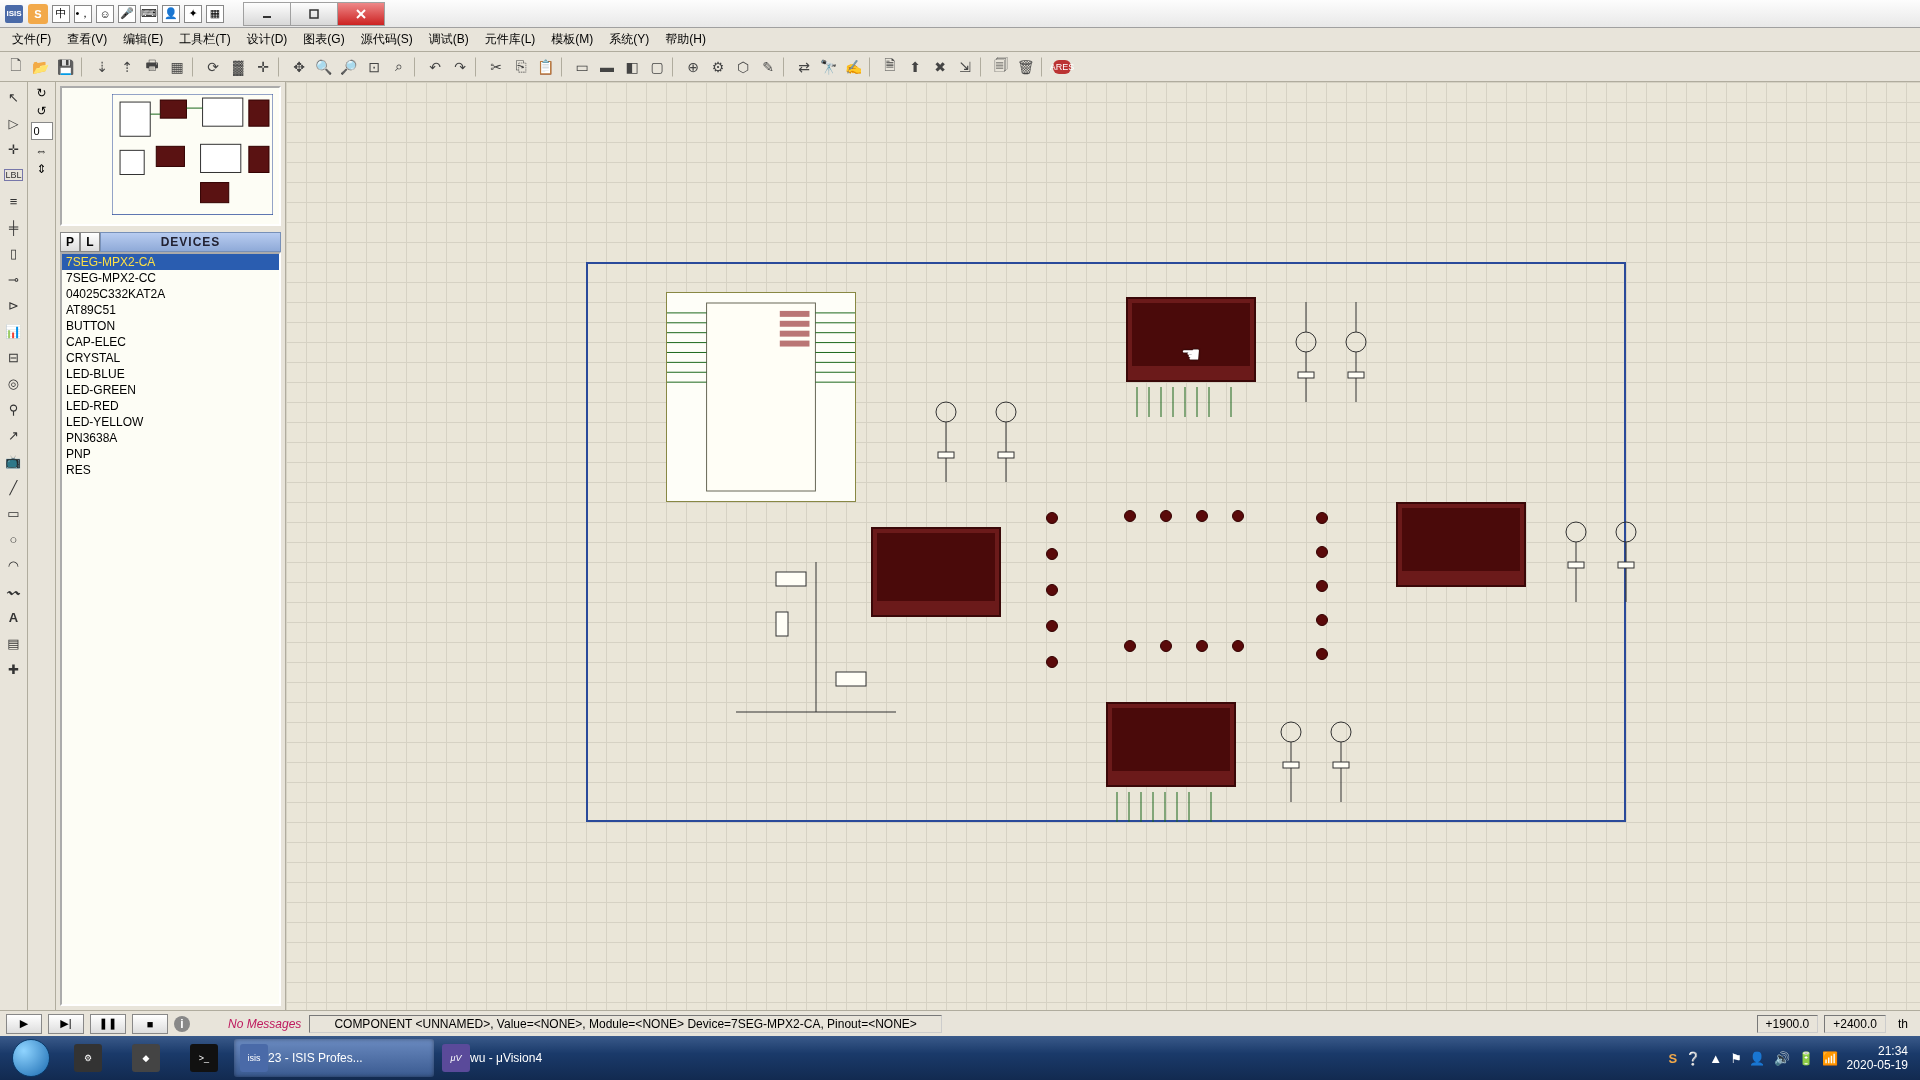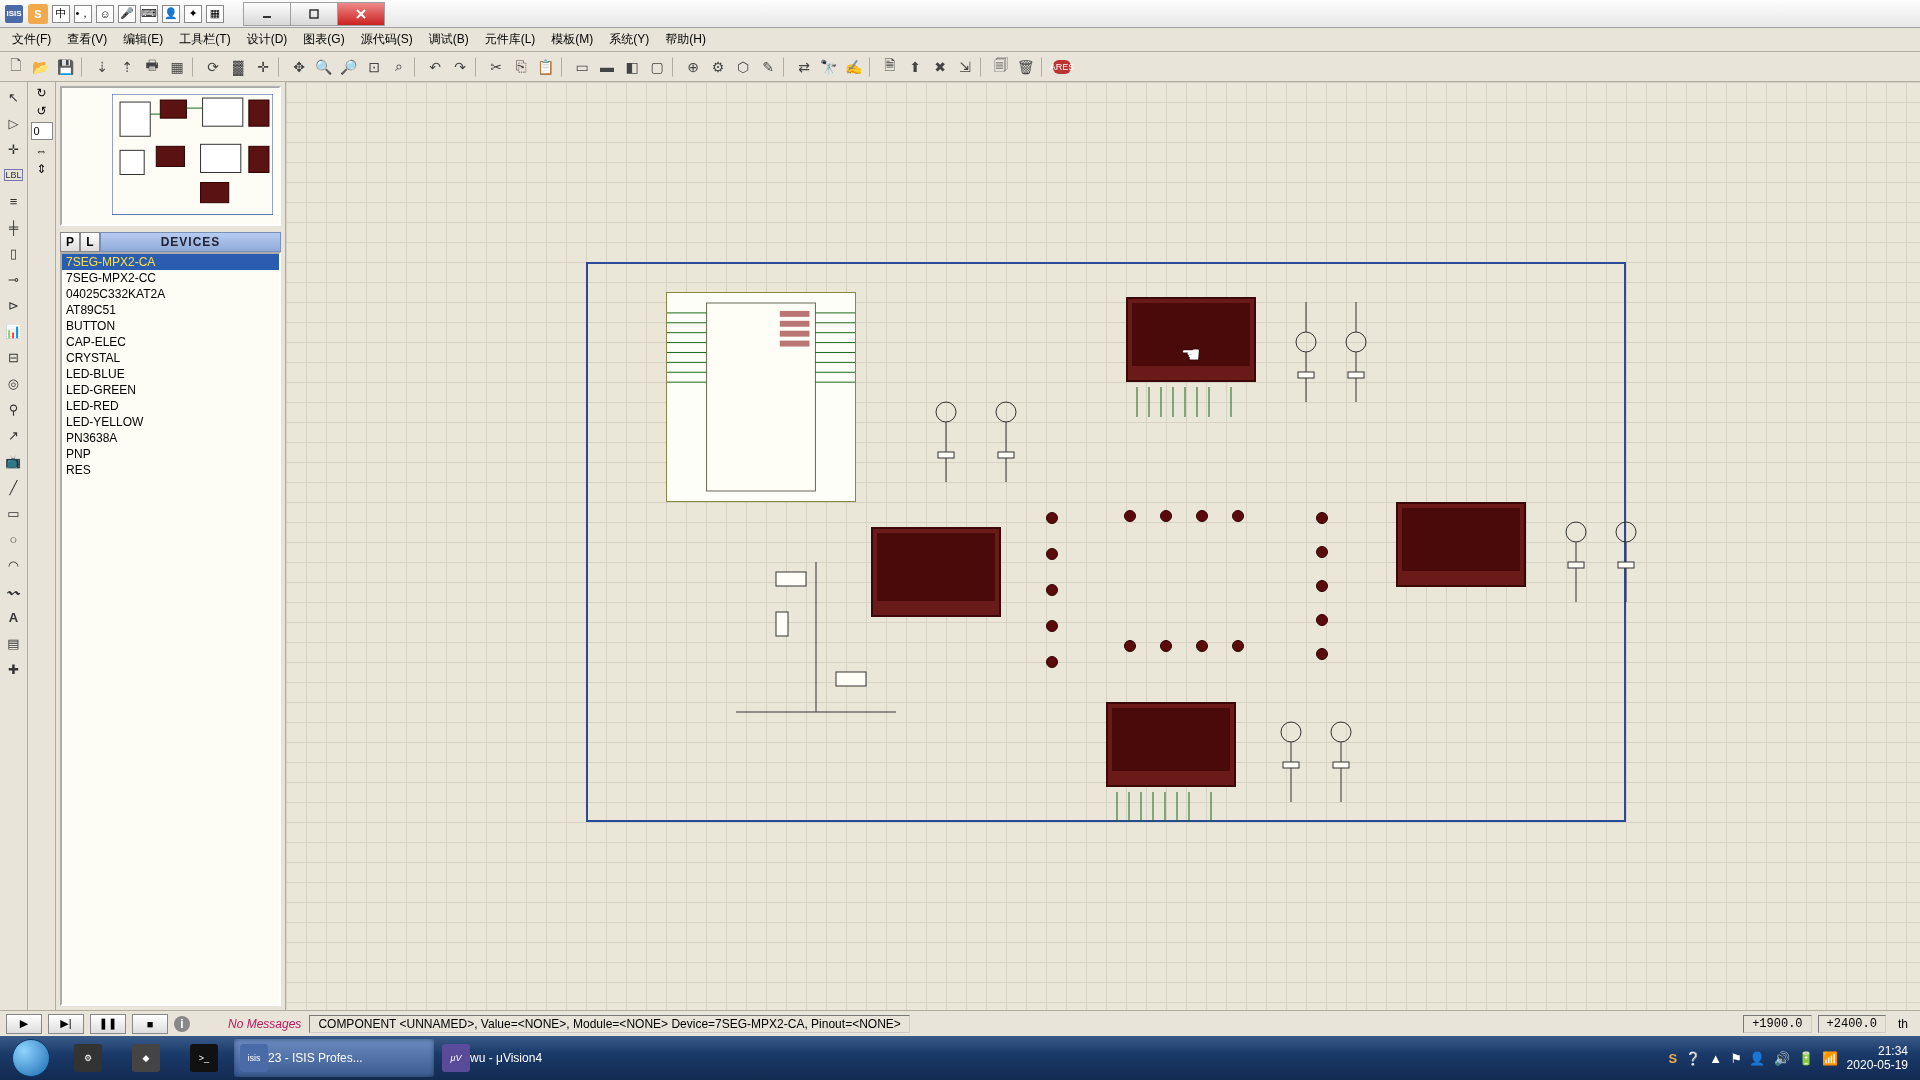--- a/index.html
+++ b/index.html
@@ -61,22 +61,22 @@
 .seg7::after{content:""; position:absolute; left:4px; right:4px; top:4px; bottom:14px; background:#4a0a0a;}
 .led-round { width:12px;height:12px;border-radius:50%;background:#5a0a0a;border:1px solid #300;}
 .cursor-hand { position:absolute; font-size:22px; color:#fff; text-shadow:0 0 2px #000; pointer-events:none;}
 
 
 .simbar { height:26px; background:#e8e4da; border-top:1px solid #b0ac9e; display:flex; align-items:center; padding:0 6px; gap:6px;}
 .simbtn { width:36px; height:20px; border:1px solid #888; background:linear-gradient(#fff,#ddd); display:flex;align-items:center;justify-content:center;}
 .simbtn .g{font-size:11px;}
 .msgarea { flex:1; display:flex; align-items:center; gap:8px;}
 .msgarea .nomsg { color:#be185d; font-style:italic; margin-left:30px;}
-.status-field { border:1px inset #ccc; padding:1px 8px; background:#e8e4da; min-width:300px;}
-.coord { border:1px inset #ccc; padding:1px 8px; background:#e8e4da; font-family:Liberation Mono, monospace;}
+.status-field { border:1px inset #ccc; padding:1px 24px; background:#e8e4da; min-width:300px;}
+.coord { border:1px inset #ccc; padding:1px 8px; background:#e8e4da; font-family:Liberation Sans, sans-serif;}
 
 
 .taskbar { height:44px; background:linear-gradient(#3a5a8a 0%, #1a3a6a 40%, #122a50 100%); display:flex; align-items:center; padding:0 4px; gap:2px;}
 .start { width:54px; height:40px; display:flex;align-items:center;justify-content:center;}
 .start .orb{width:38px;height:38px;border-radius:50%;background:radial-gradient(circle at 30% 30%,#8fd4ff,#1a6ab0);border:1px solid #0a3a6a;}
 .tbtn { height:38px; min-width:56px; padding:0 8px; display:flex;align-items:center;justify-content:center; border-radius:3px;}
 .tbtn.active { background:linear-gradient(#6a8ac0,#3a5a90); box-shadow:inset 0 0 4px rgba(0,0,0,.4);}
 .tbtn .ico { width:28px;height:28px; background:#333; border-radius:3px;display:flex;align-items:center;justify-content:center;color:#fff;font-size:9px;}
 .tbtn .txt { color:#fff; margin-left:0; font-size:12px; max-width:110px; overflow:hidden; white-space:nowrap;}
 .tray { margin-left:auto; display:flex; align-items:center; gap:8px; color:#fff; padding-right:8px;}

